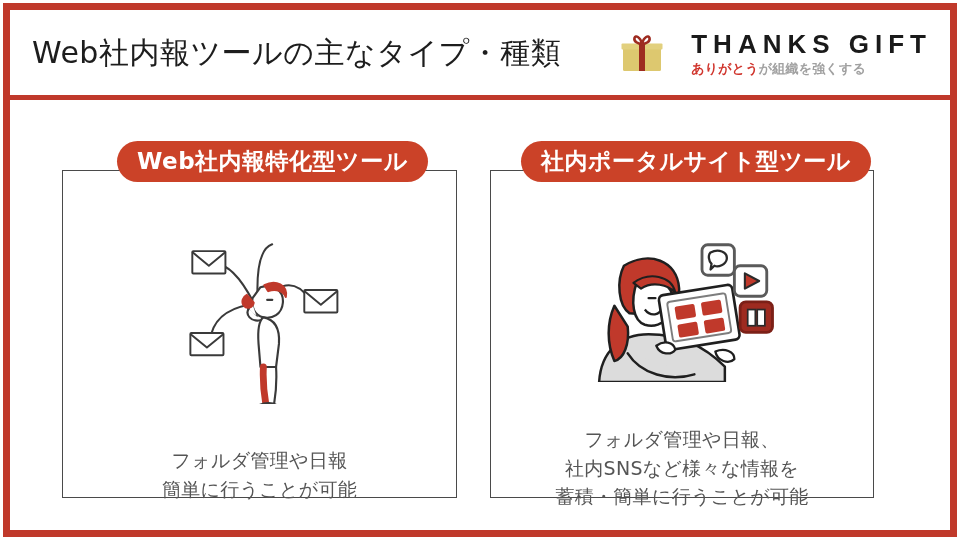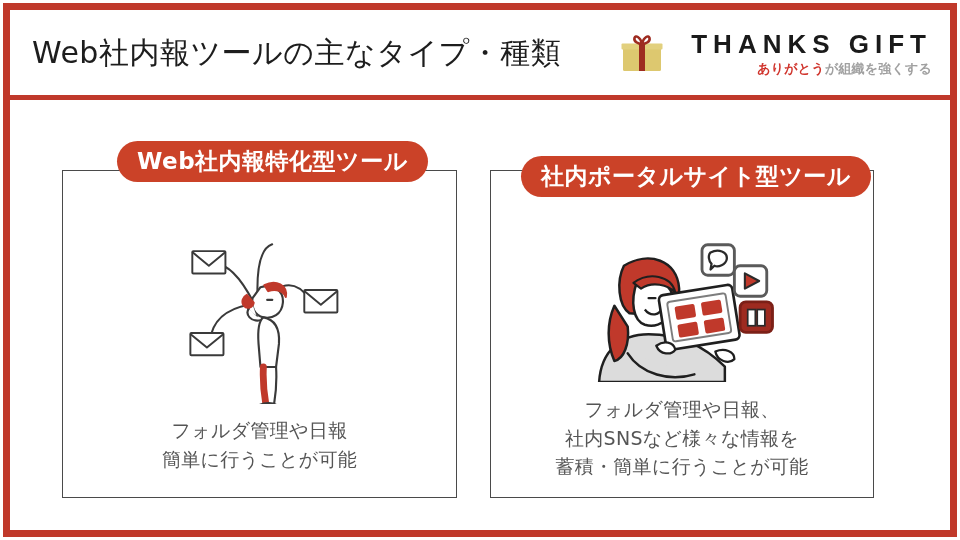--- a/index.html
+++ b/index.html
@@ -61,21 +61,20 @@
     white-space: nowrap;
     font-weight: 400;
     font-family: "DejaVu Sans", "Liberation Sans", sans-serif;
   }
 
   
   .logo {
     display: flex;
     align-items: center;
     gap: 26px;
-    text-align: right;
   }
   .gift-icon {
     width: 46px;
     height: 46px;
     flex: 0 0 auto;
   }
   .logo-text {
     display: flex;
     flex-direction: column;
     justify-content: center;
@@ -122,21 +121,21 @@
     font-size: 23px;
     font-weight: bold;
     text-align: center;
     white-space: nowrap;
     letter-spacing: 0.5px;
     font-family: "DejaVu Sans", "Liberation Sans", sans-serif;
     box-sizing: border-box;
     padding: 0 20px;
   }
   .badge-left  { left: 117px; }
-  .badge-right { left: 521px; margin-top: 15px; }
+  .badge-right { left: 521px; }
 
   .card-art {
     position: absolute;
     left: 0;
     width: 100%;
     display: flex;
     align-items: center;
     justify-content: center;
   }
   .art-left  { top: 40px;  height: 200px; }
@@ -145,20 +144,21 @@
   .card-caption {
     position: absolute;
     left: 0;
     width: 100%;
     text-align: center;
     color: #555555;
     font-size: 19px;
     line-height: 1.5;
     letter-spacing: 0.3px;
     font-family: "DejaVu Sans", "Liberation Sans", sans-serif;
+    margin-top: 30px;
   }
   .caption-left  { top: 245px; }
   .caption-right { top: 224px; }
 </style>
 </head>
 <body>
 
 <div class="slide">
 
   <div class="frame-border"></div>

